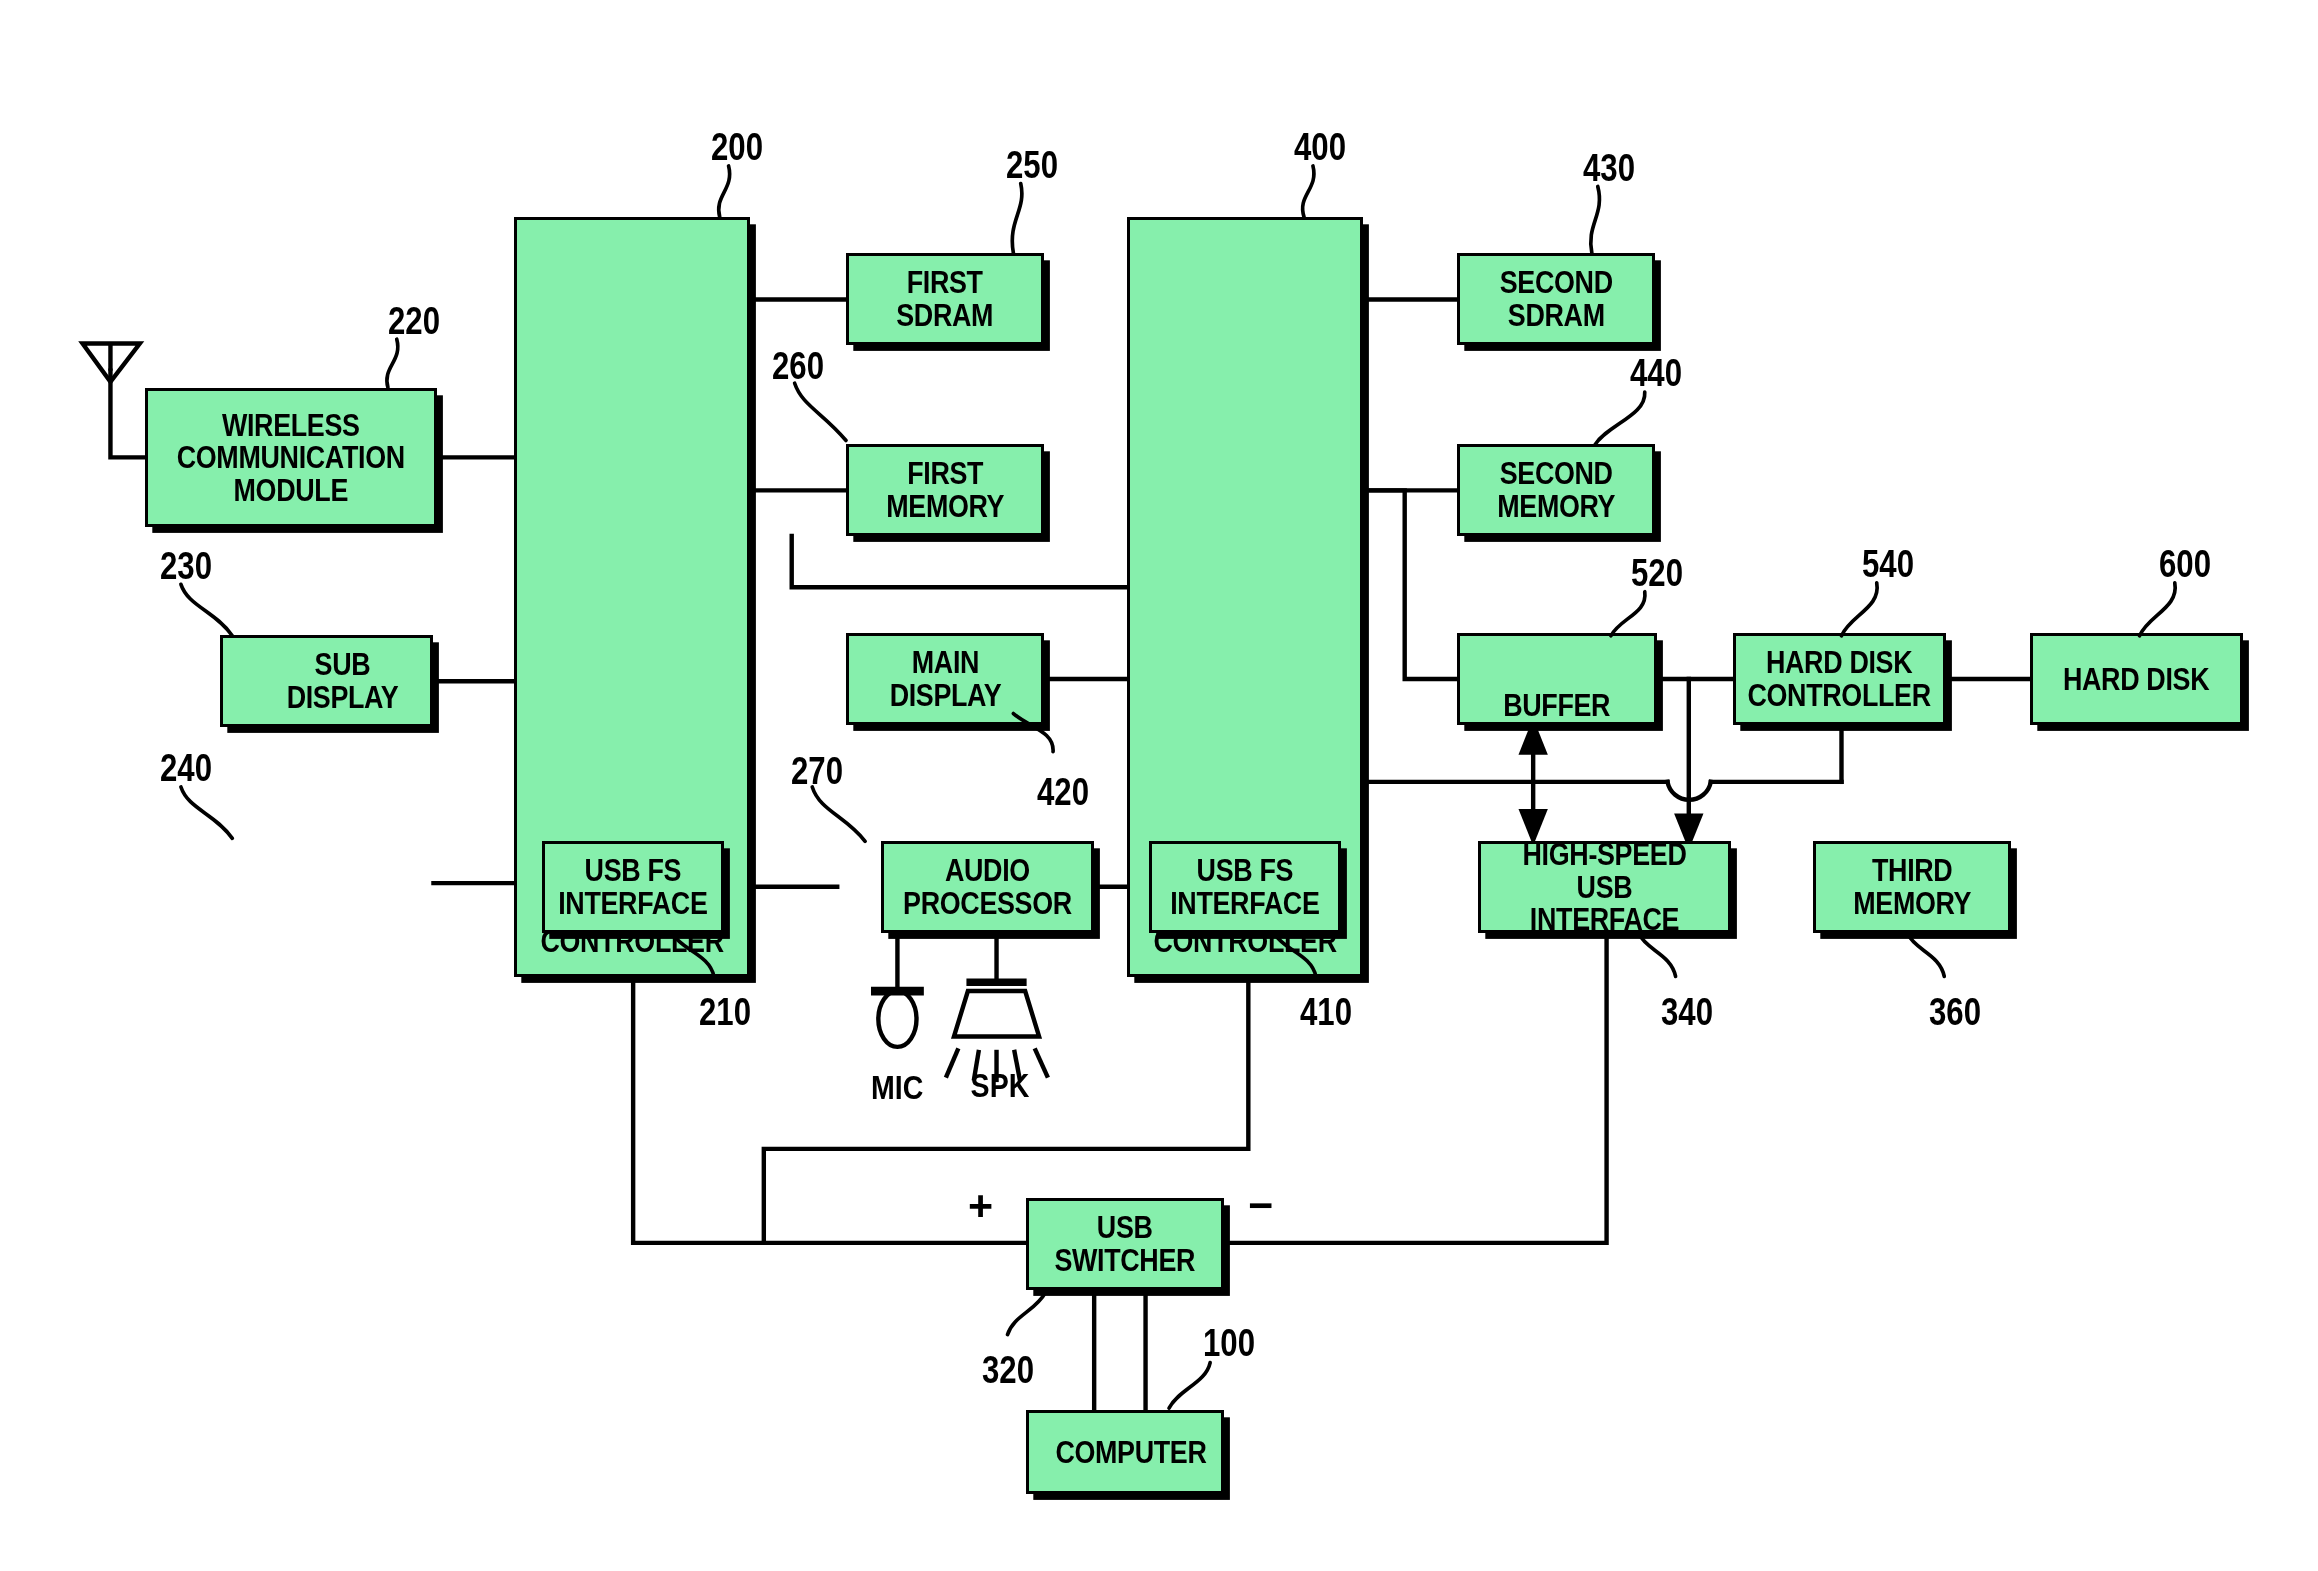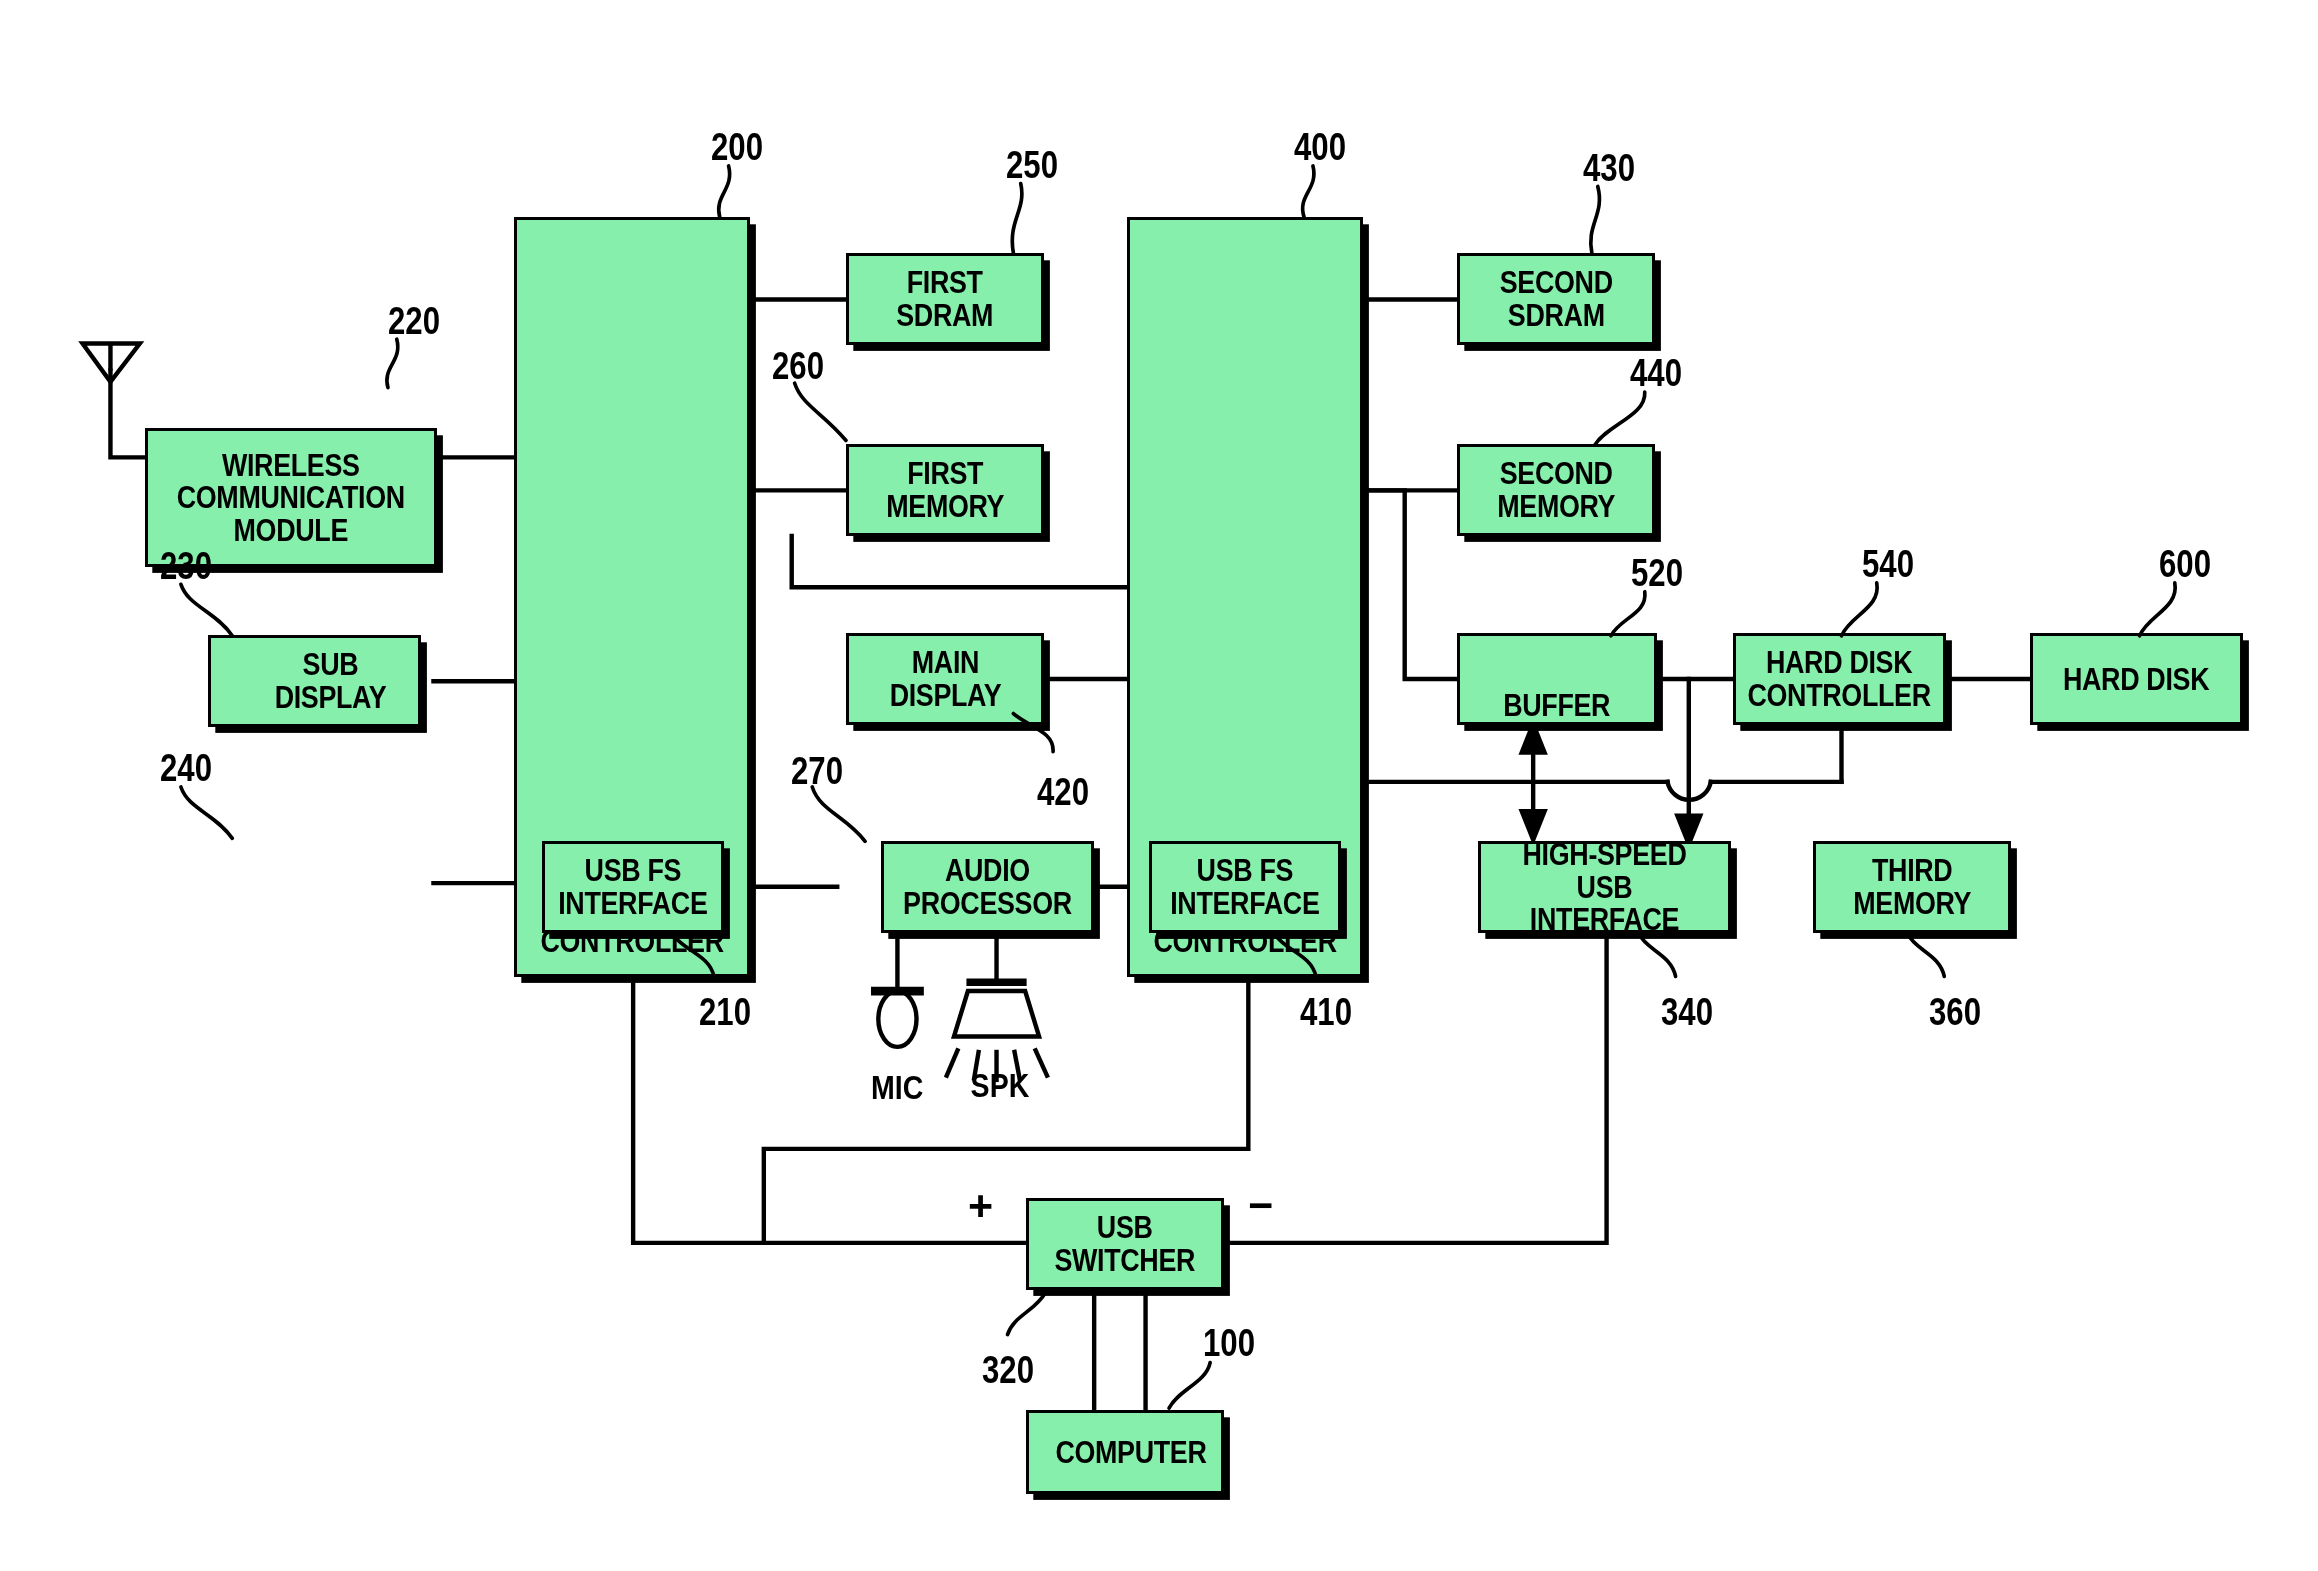--- a/index.html
+++ b/index.html
@@ -203,21 +203,21 @@
       <path d="M 2962 794 C 2968 828, 2926 838, 2914 866"></path>
       <path d="M 972 1330 C 966 1300, 928 1294, 916 1272"></path>
       <path d="M 1792 1330 C 1786 1300, 1748 1294, 1736 1272"></path>
       <path d="M 2282 1330 C 2276 1300, 2242 1294, 2232 1272"></path>
       <path d="M 2648 1330 C 2642 1300, 2608 1294, 2598 1272"></path>
       <path d="M 1372 1818 C 1380 1792, 1410 1786, 1424 1760"></path>
       <path d="M 1648 1856 C 1642 1884, 1606 1892, 1592 1918"></path>
     </g>
   </svg>
 
-  <div class="blk" style="left:145px;top:388px;width:292px;height:139px;margin-top:40px;">
+  <div class="blk" style="left:145px;top:388px;width:292px;height:139px;">
     <span class="lbl">WIRELESS
 COMMUNICATION
 MODULE</span>
   </div>
 
   <div class="blk tall" style="left:514px;top:217px;width:236px;height:760px;">
     <span class="lbl">MAIN
 CONTROLLER</span>
   </div>
 
@@ -229,21 +229,21 @@
   <div class="blk" style="left:846px;top:444px;width:198px;height:92px;">
     <span class="lbl">FIRST
 MEMORY</span>
   </div>
 
   <div class="blk" style="left:846px;top:633px;width:198px;height:92px;">
     <span class="lbl">MAIN
 DISPLAY</span>
   </div>
 
-  <div class="blk" style="left:208px;top:635px;width:213px;height:92px;padding-left:32px;">
+  <div class="blk" style="left:220px;top:635px;width:213px;height:92px;padding-left:32px;">
     <span class="lbl">SUB
 DISPLAY</span>
   </div>
 
 
   <div class="blk" style="left:542px;top:841px;width:182px;height:92px;">
     <span class="lbl">USB FS
 INTERFACE</span>
   </div>
 

